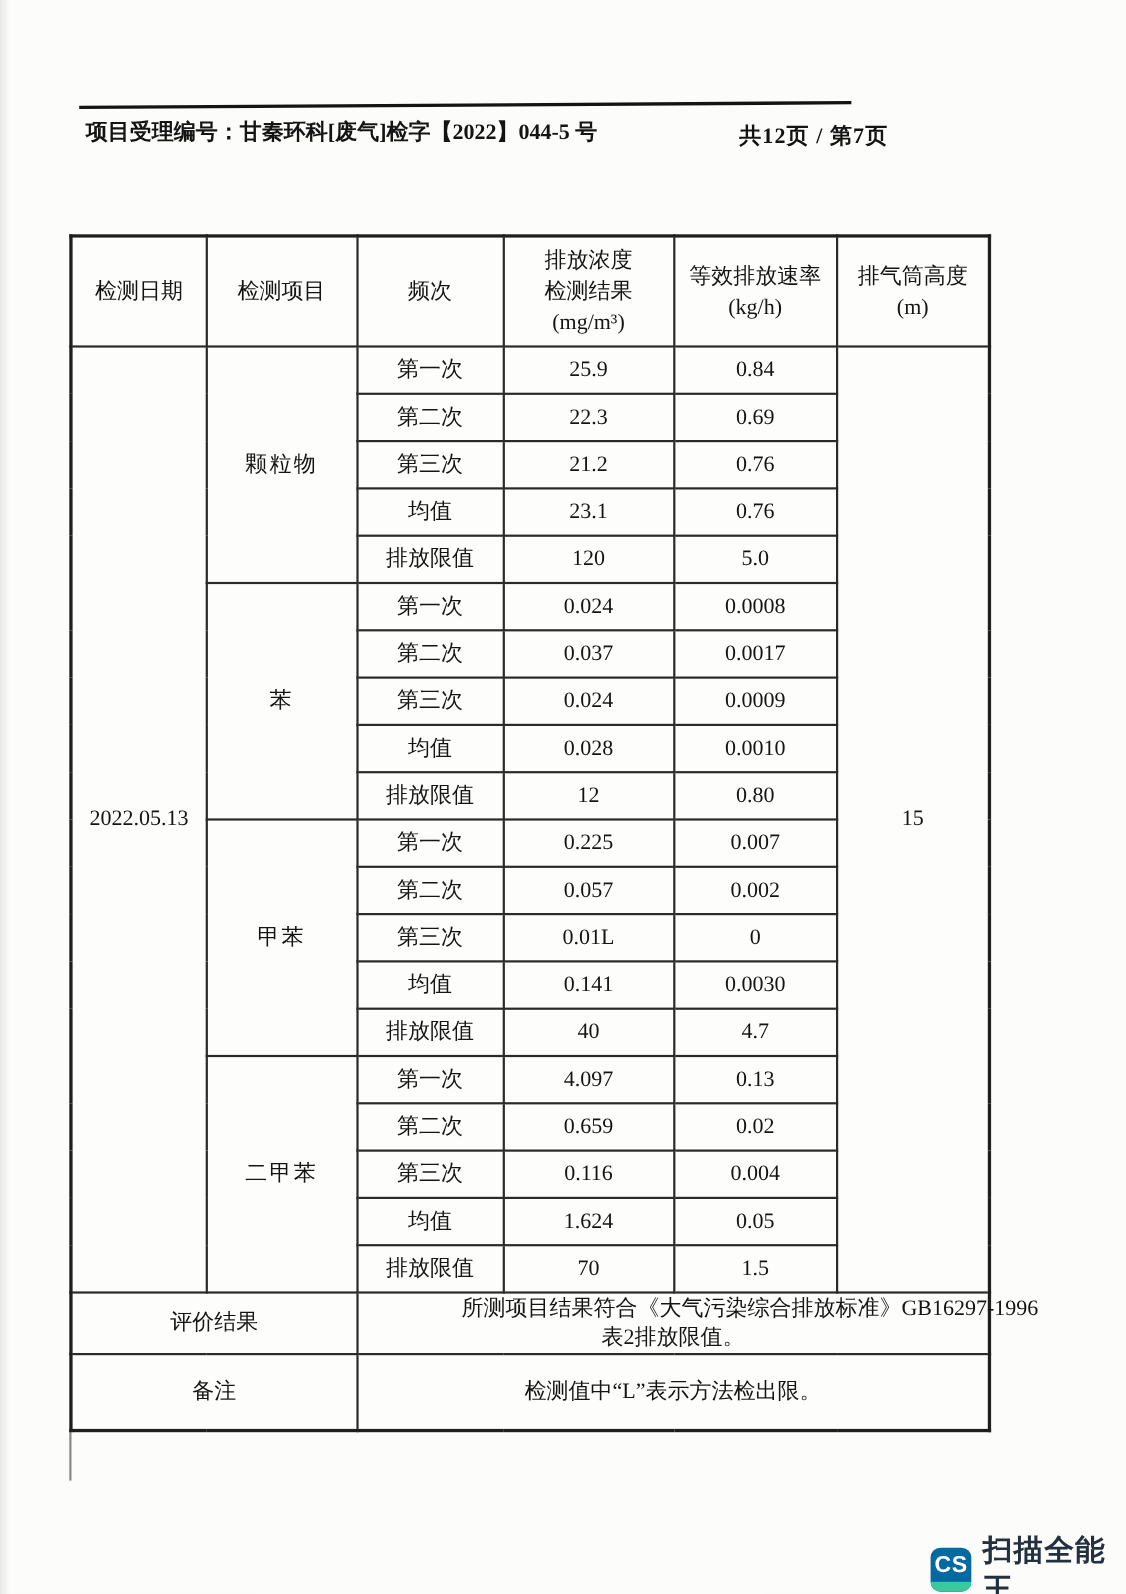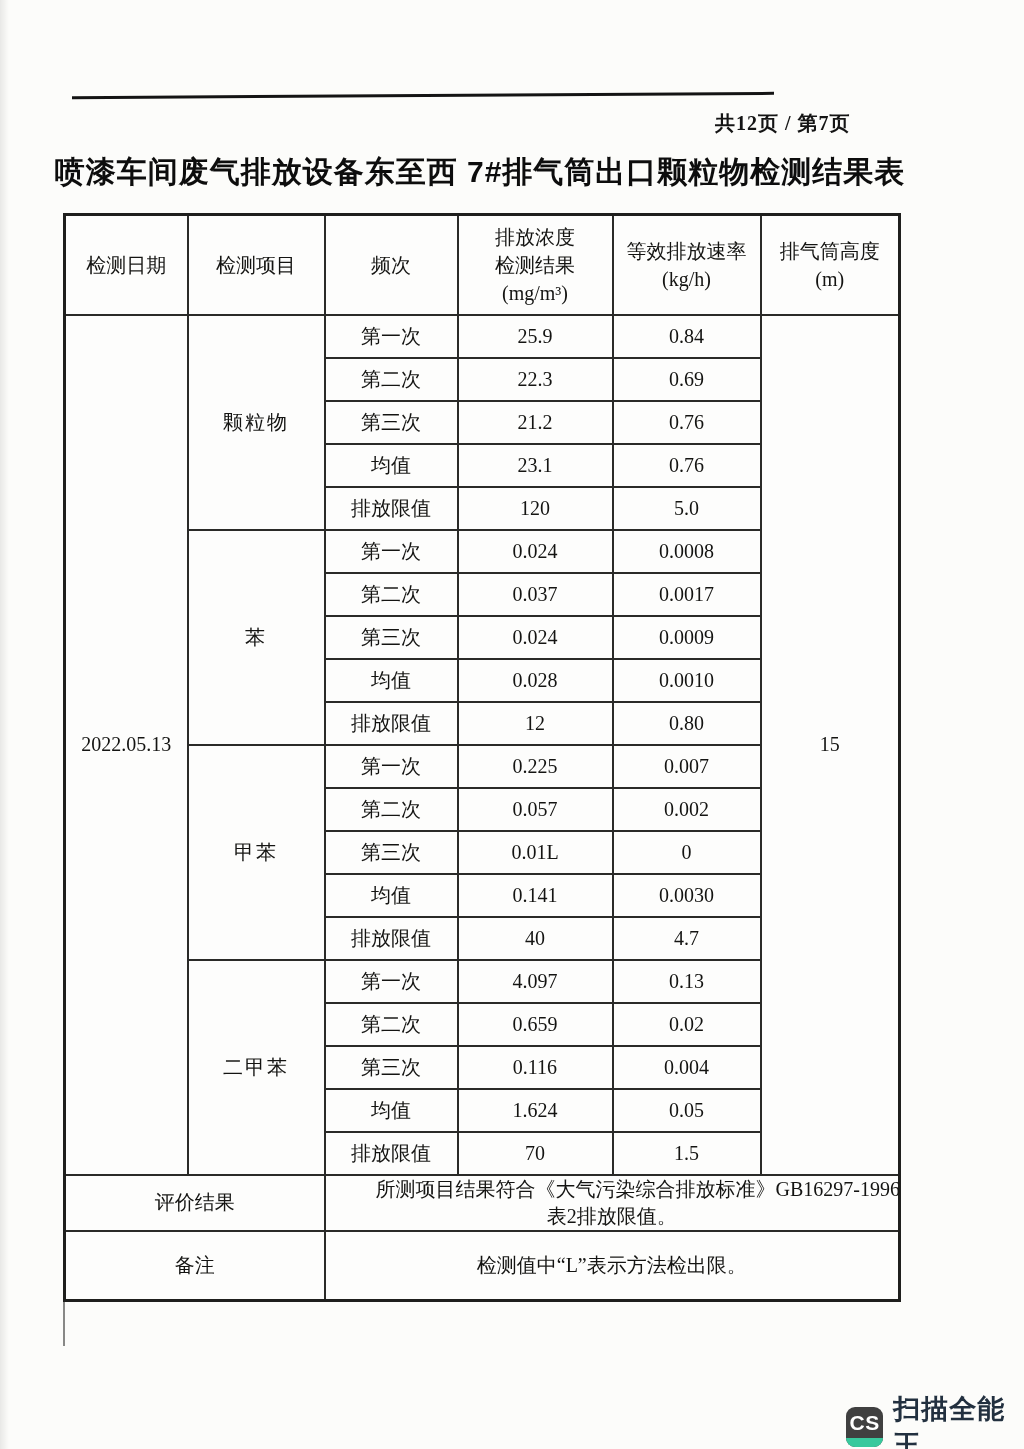--- a/index.html
+++ b/index.html
@@ -32,21 +32,21 @@
   .doc-underline {
     position: absolute; left: 72px; top: 94px;
     width: 702px; height: 3px; background: #141414;
     transform: rotate(-0.35deg);
   }
   .case-no {
     position: absolute; left: 78px; top: 106px;
     font-size: 20px; font-weight: 600; color: #141414;
   }
   .page-info {
-    position: absolute; left: 715px; top: 110px;
+    position: absolute; left: 672px; top: 110px;
     font-size: 20px; font-weight: 600; letter-spacing: 1px; color: #141414;
   }
   .doc-title {
     position: absolute; left: 0; top: 152px; width: 960px;
     text-align: center;
     font-family: "Liberation Sans", sans-serif;
     font-size: 30px; font-weight: 700; letter-spacing: 1px;
     color: #0d0d0d;
   }
 
@@ -69,21 +69,21 @@
   thead tr { height: 100px; }
   tbody tr { height: 43px; }
   th .hline { display: block; line-height: 28px; }
   td.item-col { letter-spacing: 2px; margin-top: 24px; }
   tr.eval-row { height: 56px; }
   tr.remark-row { height: 70px; }
   td.eval-text {
     text-align: left; vertical-align: middle;
     padding: 3px 8px 3px 6px; line-height: 26px;
   }
-  td.eval-text .indent { display: block; text-indent: 50px; white-space: nowrap; }
+  td.eval-text .indent { display: block; text-indent: 50px; white-space: nowrap; margin-left: 44px; }
   td.eval-text .noindent { display: block; }
 
   
   .artifact-line {
     position: absolute; left: 63px; top: 1302px;
     width: 2px; height: 44px; background: #4a4a48; opacity: 0.65;
   }
 
   
   .scanner-brand {
@@ -109,22 +109,22 @@
   .brand-text {
     font-size: 27px; font-weight: 600; letter-spacing: 1px;
   }
 </style>
 </head>
 <body>
 
 <div class="page">
 
   <div class="doc-underline"></div>
+  <div class="case-no">项目受理编号：甘秦环科[废气]检字【2022】044-5 号</div>
   <div class="page-info">共12页 / 第7页</div>
-  <div class="doc-title">喷漆车间废气排放设备东至西 7#排气筒出口颗粒物检测结果表</div>
 
   <table class="results">
     <colgroup>
       <col style="width:123px">
         <col style="width:137px">
         <col style="width:133px">
       <col style="width:155px">
         <col style="width:148px">
         <col style="width:139px">
     </colgroup>
@@ -273,21 +273,21 @@
       <tr class="remark-row">
         <td colspan="2">备注</td>
         <td colspan="4">检测值中“L”表示方法检出限。</td>
       </tr>
     </tbody>
   </table>
 
   <div class="artifact-line"></div>
 
   <div class="scanner-brand">
-    <div class="cs-icon" style="background: #404040;">
+    <div class="cs-icon" style="background: #0369a1;">
       <div class="cs-body">
         <span class="cs-letters">CS</span>
       </div>
       <div class="cs-green" style="background: rgb(56, 201, 157);"></div>
     </div>
     <div class="brand-text" style="color: rgb(34, 48, 63);">扫描全能王</div>
   </div>
 
 </div>
 

